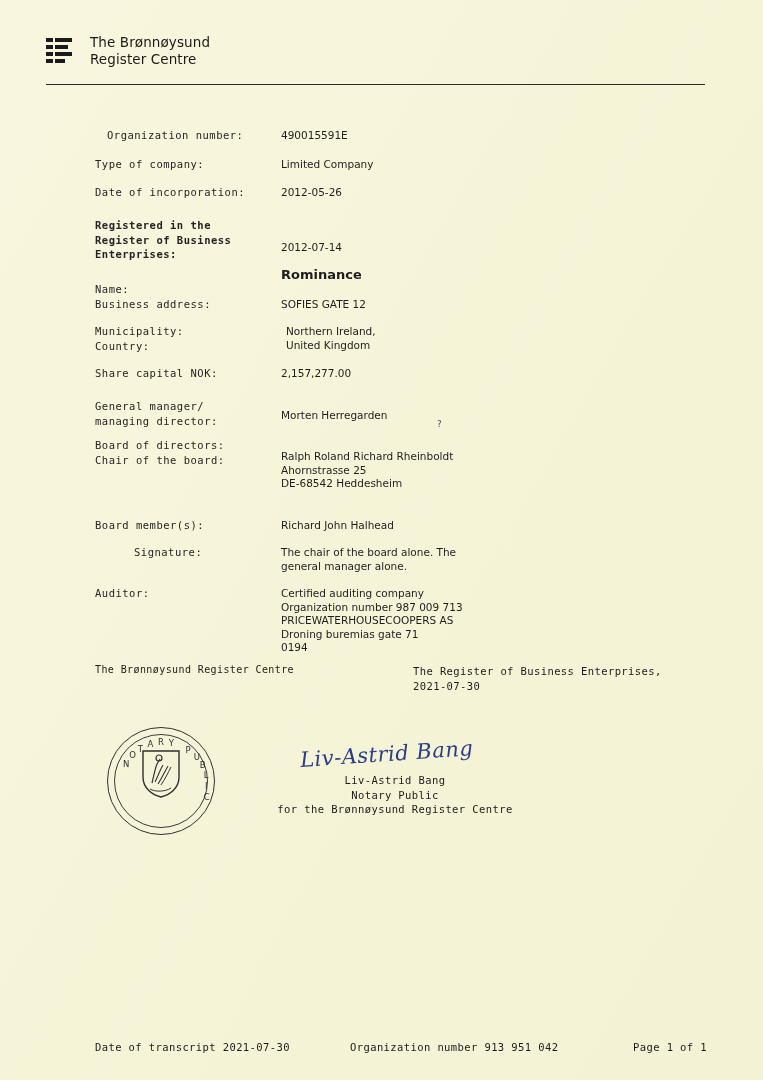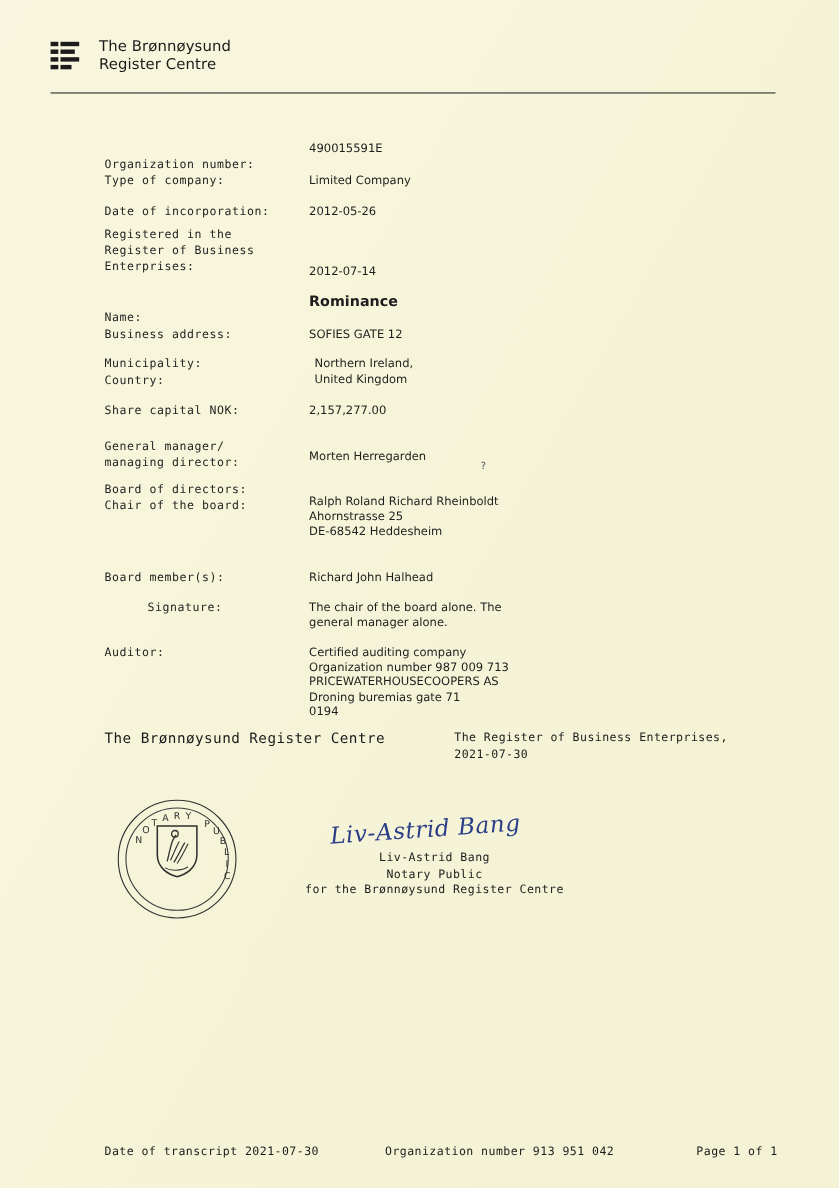--- a/index.html
+++ b/index.html
@@ -123,21 +123,21 @@
     font-size: 9px;
     color: #4a4a52;
   }
 
   
   .issuer {
     position: absolute;
     left: 95px;
     top: 664px;
     font-family: "DejaVu Sans Mono", monospace;
-    font-size: 13px;
+    font-size: 10px;
     letter-spacing: .4px;
   }
   .register-line {
     position: absolute;
     left: 413px;
     top: 664px;
     font-family: "DejaVu Sans Mono", monospace;
     font-size: 10.5px;
     line-height: 15px;
     letter-spacing: .4px;
@@ -243,36 +243,36 @@
     <div class="brand">
       <div>The Brønnøysund</div>
       <div>Register Centre</div>
     </div>
   </div>
   <div class="header-rule"></div>
 
   <div class="fields">
 
     <div class="row">
-      <div class="label" style="top:15px;">Organization number:</div>
+      <div class="label" style="top:0px;margin-left:12px;">Organization number:</div>
       <div class="value" style="top:1px;">490015591E</div>
     </div>
 
     <div class="row">
       <div class="label" style="top:29px;">Type of company:</div>
       <div class="value" style="top:30px;">Limited  Company</div>
     </div>
 
     <div class="row">
       <div class="label" style="top:57px;">Date of incorporation:</div>
       <div class="value" style="top:58px;">2012-05-26</div>
     </div>
 
     <div class="row">
-      <div class="label" style="top:78px;">Registered in the
+      <div class="label" style="top:90px;font-weight:bold;">Registered in the
 Register of Business
 Enterprises:</div>
       <div class="value" style="top:113px;">2012-07-14</div>
     </div>
 
     <div class="row">
       <div class="label" style="top:154px;text-align:center;">Name:</div>
       <div class="value big" style="top:139px;">Rominance</div>
     </div>
 

